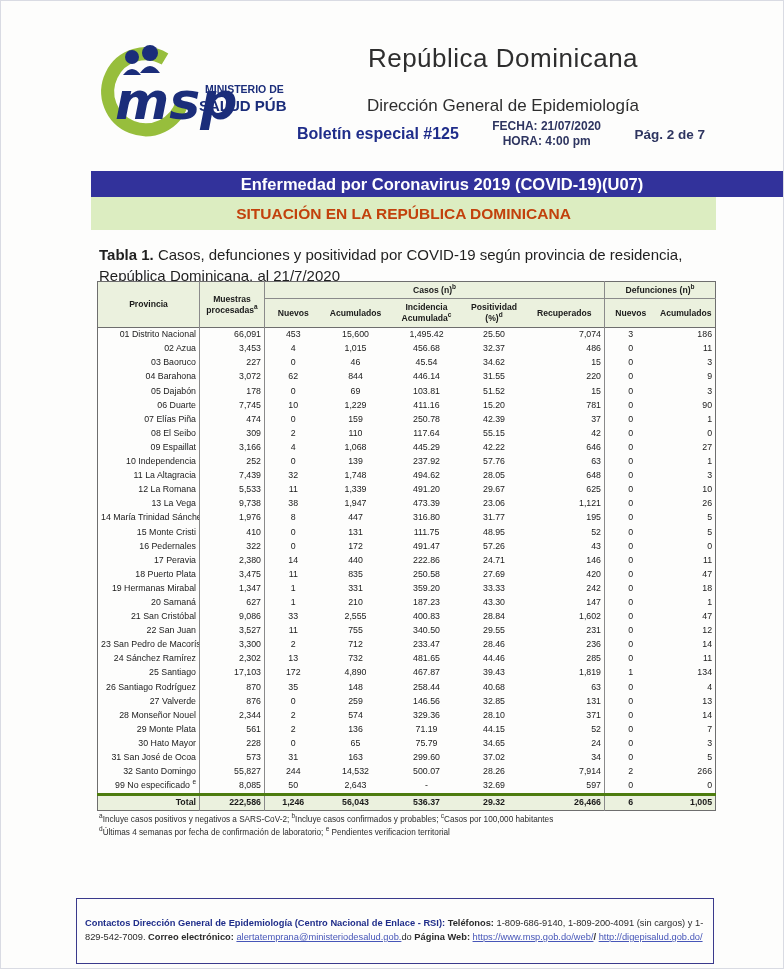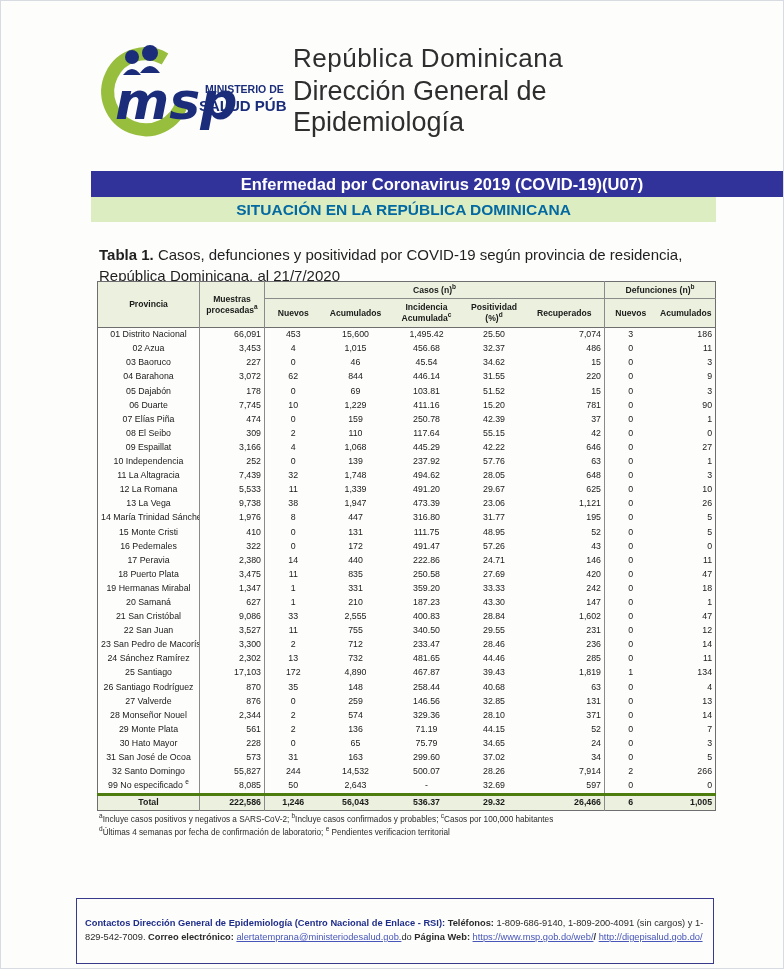--- a/index.html
+++ b/index.html
@@ -3,53 +3,53 @@
 <meta charset="utf-8">
 <style>
   html,body{margin:0;padding:0;background:#eef0f4;}
   .page{
     position:relative; width:784px; height:969px; margin:0 auto;
     background:#fdfdfc; border:1px solid #d9dbe3; box-sizing:border-box;
     font-family:"Liberation Sans", sans-serif; color:#222; overflow:hidden;
   }
   
   .logo-wrap{position:absolute; left:86px; top:40px; width:200px; height:105px;}
-  .head-block{position:absolute; left:292px; top:42px; width:420px; }
+  .head-block{position:absolute; left:292px; top:42px; width:420px; text-align:center;}
   .doc-title{font-size:26px; color:#2e2e2e; letter-spacing:.5px;}
-  .doc-subtitle{font-size:27px; color:#2e2e2e; margin-top:2px;}
+  .doc-subtitle{font-size:17px; color:#2e2e2e; margin-top:22px;}
   .head-strip{position:absolute; left:296px; top:118px; width:408px;
     display:flex; align-items:center; justify-content:space-between;}
   .bulletin{font-size:16px; font-weight:bold; color:#1f2d8a;}
   .datetime{font-size:12px; font-weight:bold; color:#2e3560; text-align:center; line-height:1.25;}
   .pagenum{font-size:13.5px; font-weight:bold; color:#2e3560;}
   
   .banner-blue{position:absolute; left:90px; top:170px; width:702px; height:26px;
     background:#32329b; color:#ffffff; font-weight:bold; font-size:16.5px;
     display:flex; align-items:center; justify-content:center;}
-  .banner-green{position:absolute; left:90px; top:196px; width:625px; height:25px;
-    background:#dcedc1; color:#0369a1; font-weight:bold; font-size:15.5px;
+  .banner-green{position:absolute; left:90px; top:196px; width:625px; height:33px;
+    background:#dcedc1; color:#c2410c; font-weight:bold; font-size:15.5px;
     display:flex; align-items:center; justify-content:center;}
   
   .caption{position:absolute; left:98px; top:243px; width:606px; font-size:15px; line-height:1.4; color:#1f1f1f;}
   .caption b{font-weight:bold;}
   
   .tbl-wrap{position:absolute; left:96px; top:280px;}
   table{border-collapse:collapse; table-layout:fixed; width:618px;
     font-size:8.8px; color:#1a1a1a; border:1px solid #6e6e6e;}
   th{background:#ebf1de; font-weight:bold; font-size:8.6px; padding:1px 2px;
     text-align:center; vertical-align:middle; line-height:1.25;}
   thead{border-bottom:1px solid #6e6e6e;}
   th.bR{border-right:1px solid #8a8a8a;}
   th.group{border-bottom:1px solid #8a8a8a; height:14px;}
   thead tr.h2 th{height:26px;}
   td{padding:0 3px; height:14.1px; vertical-align:middle; line-height:1.1;
     white-space:nowrap; overflow:hidden;}
   tbody td:nth-child(1), tbody td:nth-child(2), tbody td:nth-child(7),
   tfoot td:nth-child(1), tfoot td:nth-child(2), tfoot td:nth-child(7){border-right:1px solid #8a8a8a;}
-  .a-l{text-align:center;} .a-c{text-align:center;} .a-r{text-align:right;}
+  .a-l{text-align:right;} .a-c{text-align:center;} .a-r{text-align:right;}
   tfoot tr{background:#ebf1de; font-weight:bold; border-top:3px solid #4d7c0f;}
   sup{font-size:6.5px; line-height:0;}
   
   .footnotes{position:absolute; left:98px; top:813px; width:610px; font-size:8.2px; color:#2b2b2b; line-height:1.55;}
   .source-line{font-weight:bold; font-size:7.8px; margin-top:2px; color:#1f1f1f;}
   
   .contact-box{position:absolute; left:75px; top:897px; width:620px;
     border:1.5px solid #3a3a8c; padding:18px 8px; font-size:9.3px; line-height:1.5; color:#2b2b2b;}
   .contact-box .b{font-weight:bold;}
   .contact-box .navy{color:#1f2d8a;}
@@ -75,20 +75,28 @@
       <text x="118" y="52" font-family="Liberation Sans, sans-serif" font-size="10.5" font-weight="bold" fill="#1b2d7a">MINISTERIO DE</text>
       <text x="112" y="70" font-family="Liberation Sans, sans-serif" font-size="15" font-weight="bold" fill="#1b2d7a">SALUD PÚBLICA</text>
     </svg>
   </div>
 
   <div class="head-block">
     <div class="doc-title">República Dominicana</div>
     <div class="doc-subtitle">Dirección General de Epidemiología</div>
   </div>
 
+  <div class="head-strip">
+    <span class="bulletin">Boletín especial #125</span>
+    <span class="datetime">
+      <span>FECHA: 21/07/2020</span><br>
+      <span>HORA: 4:00 pm</span>
+    </span>
+    <span class="pagenum">Pág. 2 de 7</span>
+  </div>
 
   <div class="banner-blue">Enfermedad por Coronavirus 2019 (COVID-19)(U07)</div>
   <div class="banner-green">SITUACIÓN EN LA REPÚBLICA DOMINICANA</div>
 
   <div class="caption"><b>Tabla 1.</b><span> Casos, defunciones y positividad por COVID-19 según provincia de residencia, República Dominicana, al 21/7/2020</span></div>
 
   <div class="tbl-wrap">
     <table>
       <colgroup>
         <col style="width:102px">

